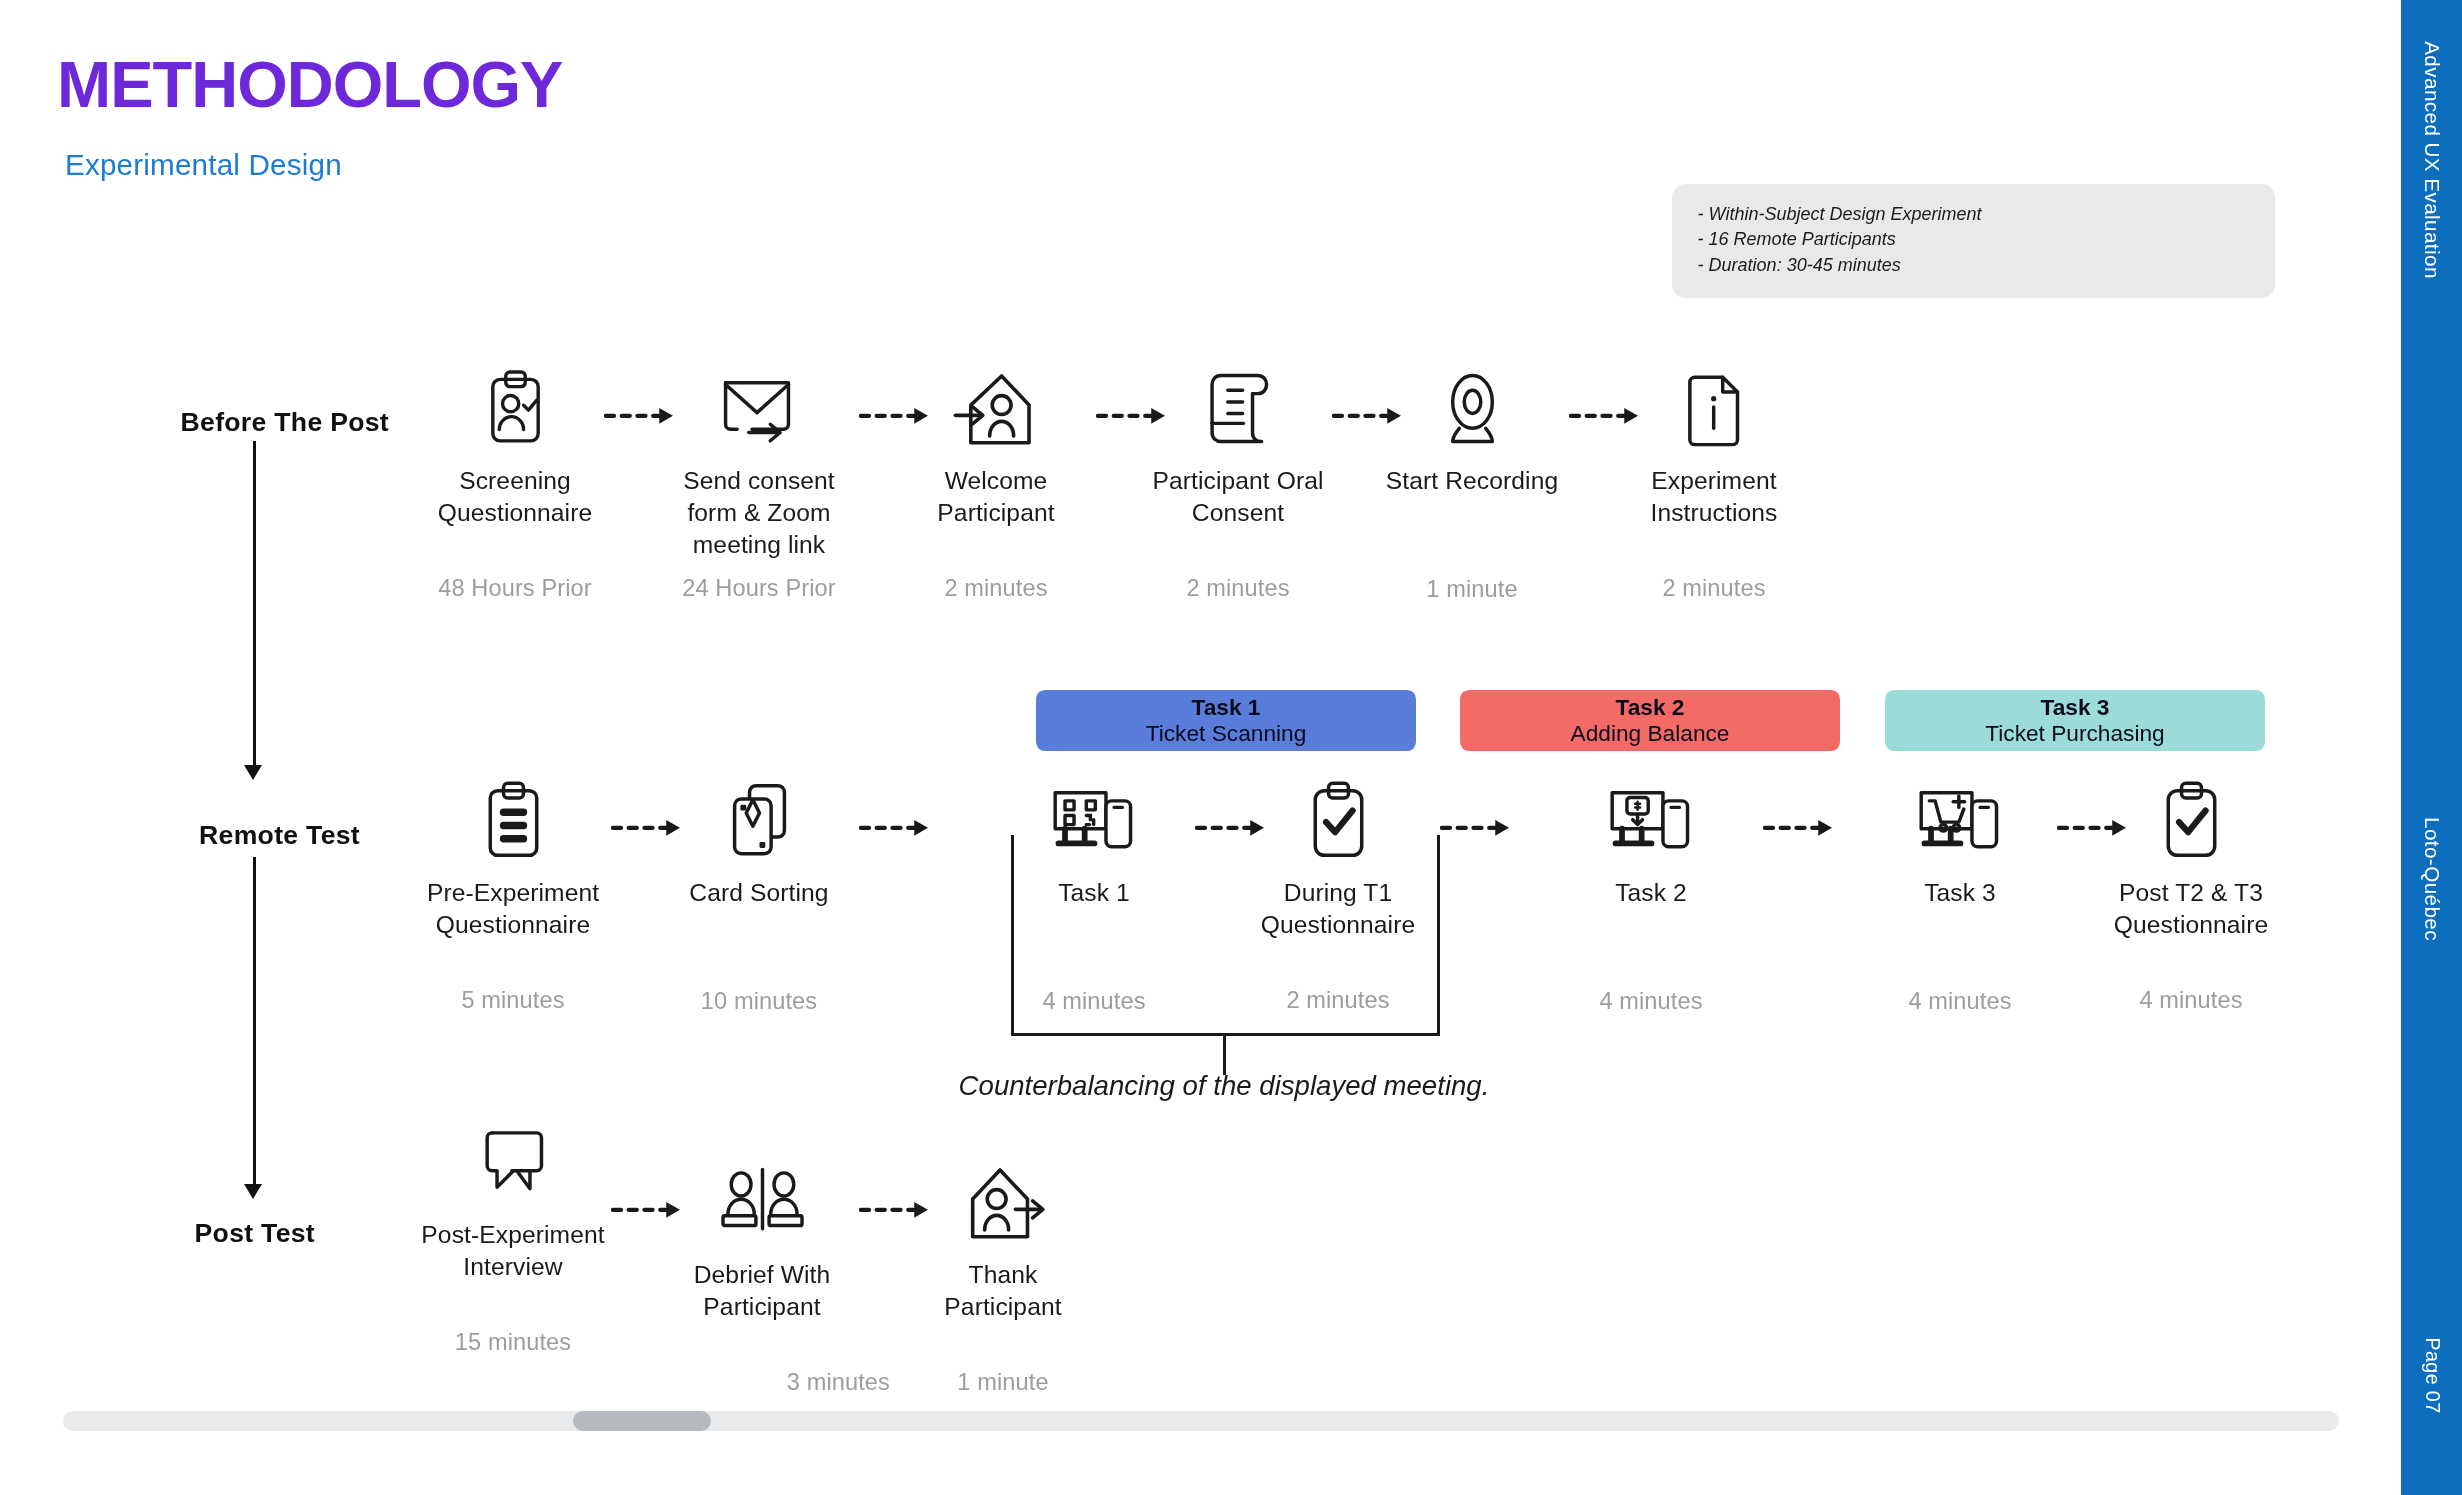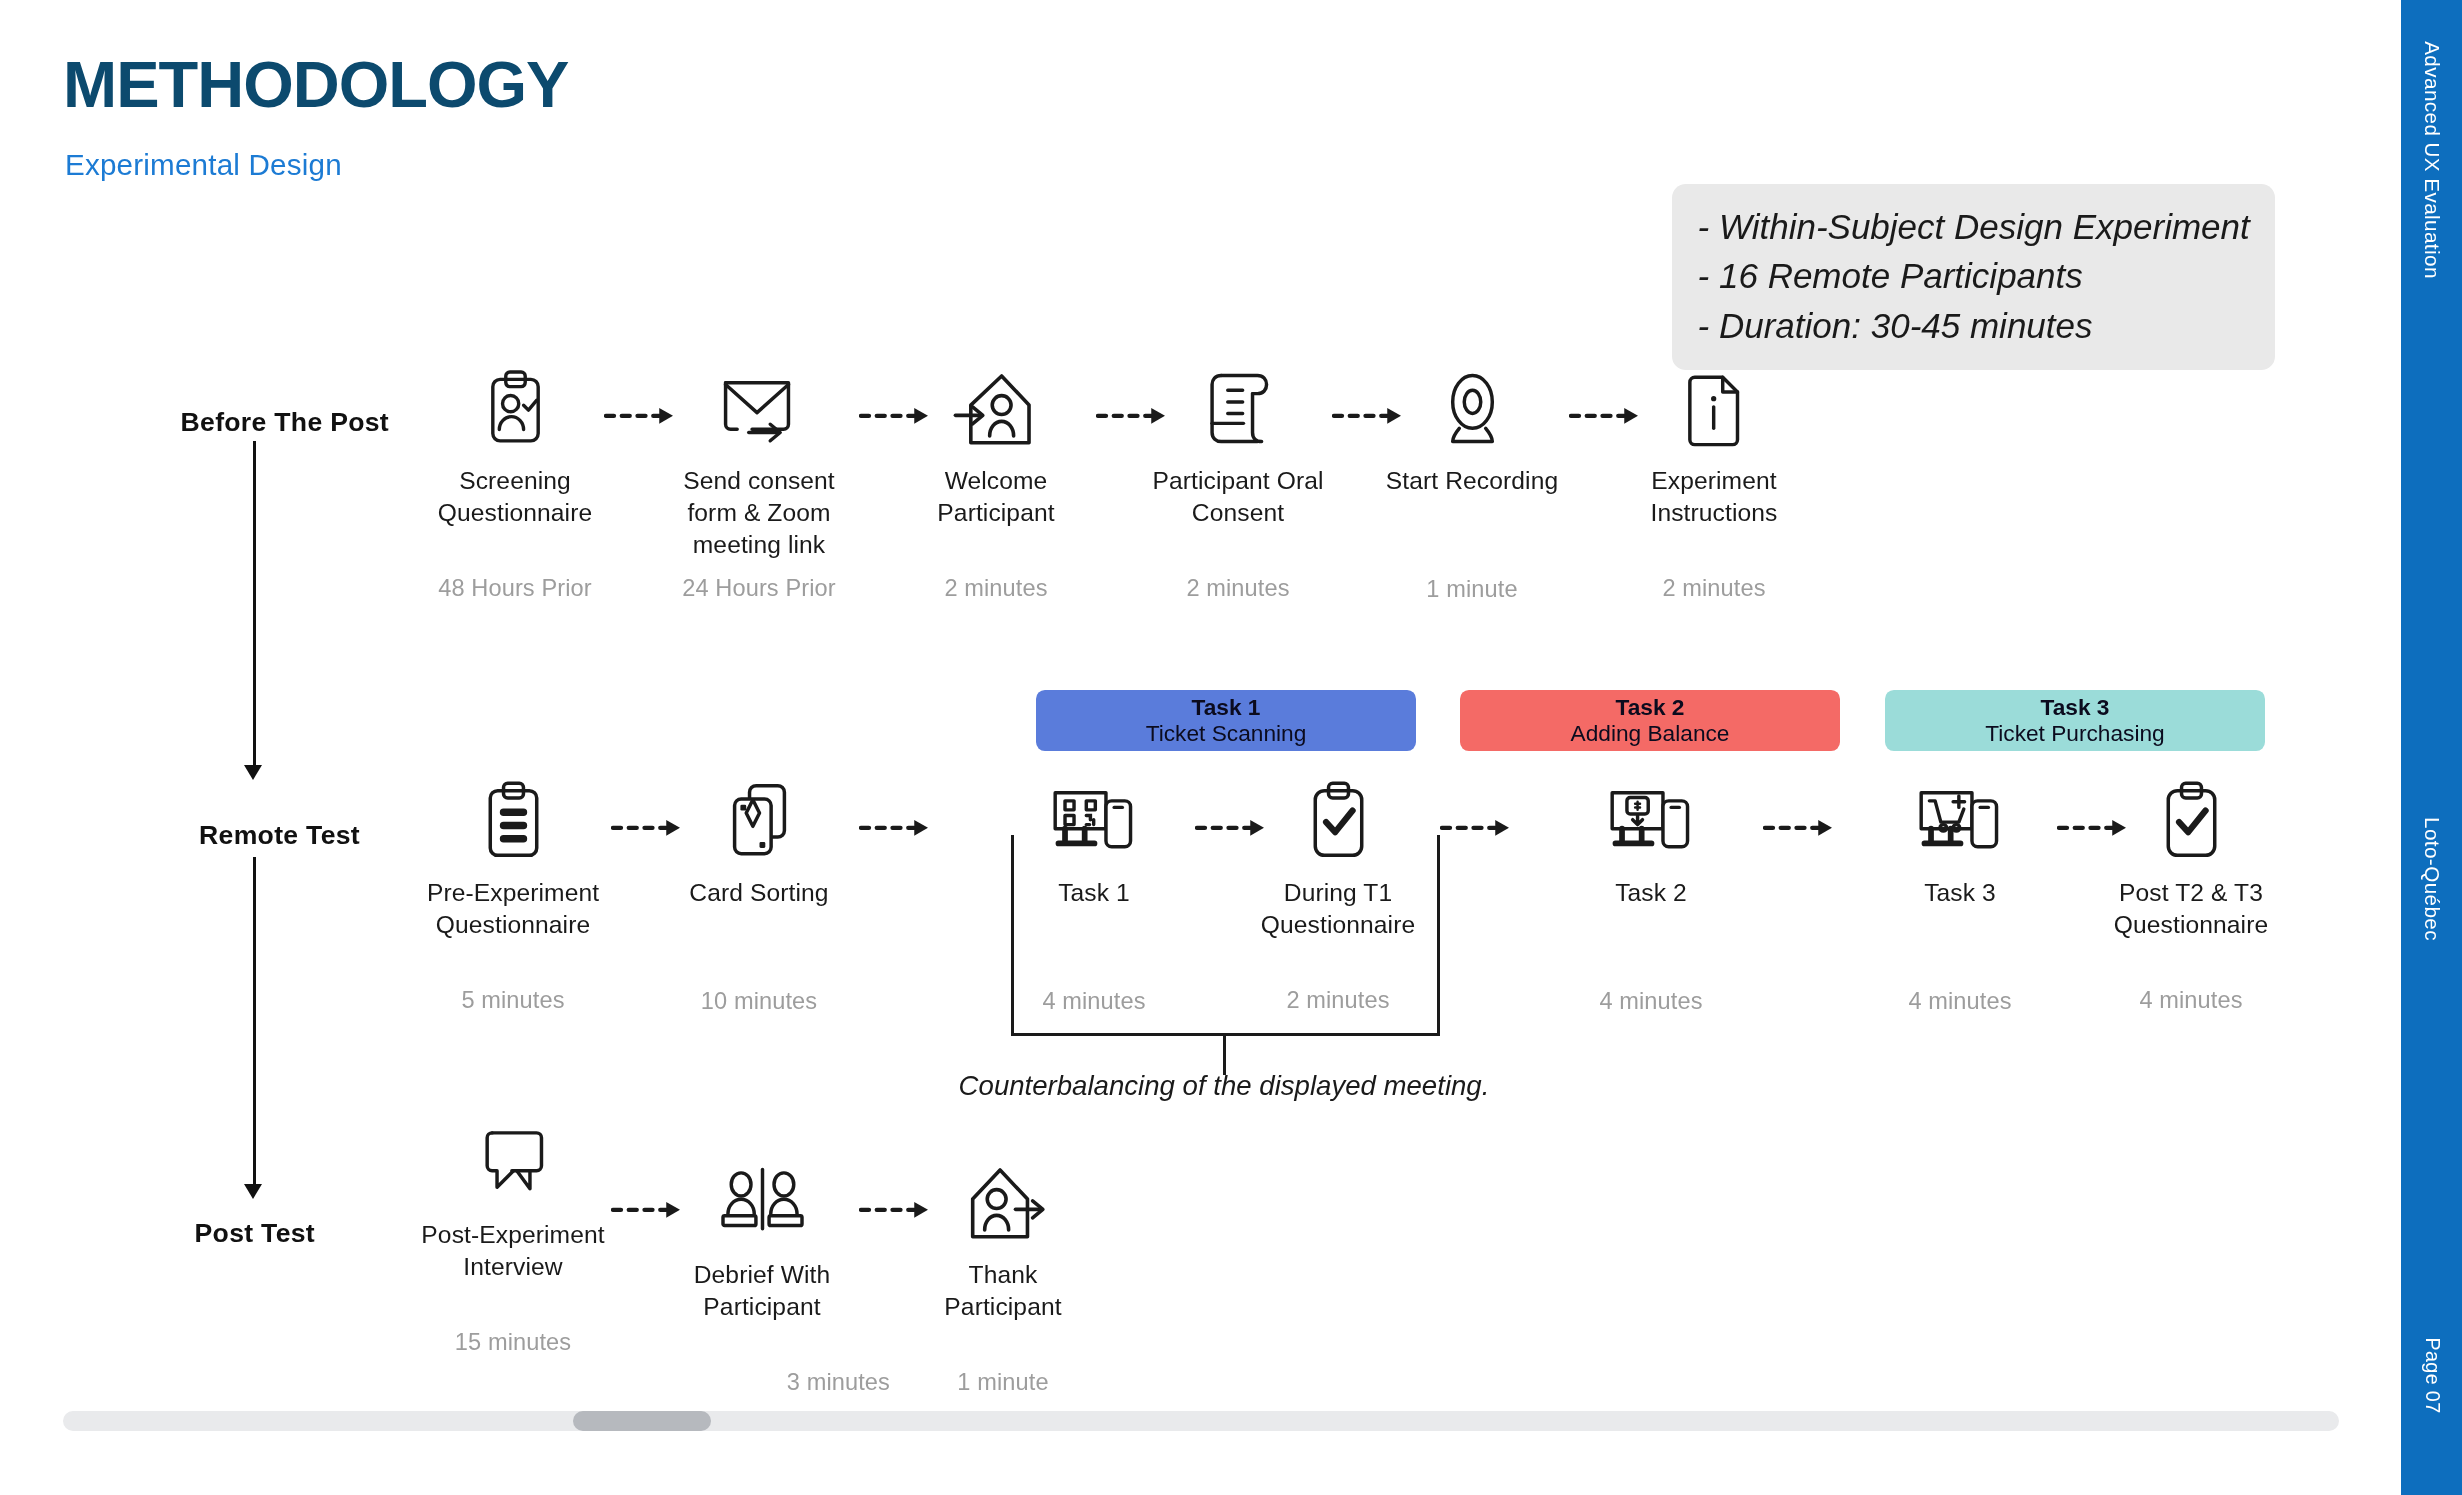--- a/index.html
+++ b/index.html
@@ -20,35 +20,35 @@
     position:absolute; left:50%; transform:translateX(-50%) rotate(90deg);
     transform-origin:center center;
     white-space:nowrap; color:#ffffff; font-size:20.7px; letter-spacing:0.4px;
   }
   #side-top   { top:148px; }
   #side-mid   { top:867px; }
   #side-page  { top:1364px; font-size:19.7px; }
 
   
   #page-title{
-    position:absolute; left:63px; top:47px;
-    font-size:65px; font-weight:bold; color:#0c4a6e; letter-spacing:-1px;
+    position:absolute; left:57px; top:47px;
+    font-size:65px; font-weight:bold; color:#6d28d9; letter-spacing:-1px;
   }
   #page-subtitle{
     position:absolute; left:65px; top:148px;
     font-size:29.6px; color:#1C7BD4; letter-spacing:0.2px;
   }
 
   
   #info-box{
     position:absolute; left:1672px; top:184px; width:603px;
     background:#E9E9E9; border-radius:13.8px; padding:17.7px 25.6px 19.7px 25.6px;
   }
   #info-box .line{
-    font-style:italic; font-size:35px; color:#1A1A1A; line-height:1.42;
+    font-style:italic; font-size:18px; color:#1A1A1A; line-height:1.42;
     white-space:nowrap;
   }
 
   
   .phase-label{
     position:absolute; font-size:26.6px; font-weight:bold; color:#111;
     letter-spacing:0.3px; text-align:right; white-space:nowrap;
   }
   #phase-0{ left:0px;  top:407px; width:389px; }
   #phase-1{ left:0px;  top:820px; width:360px; }

